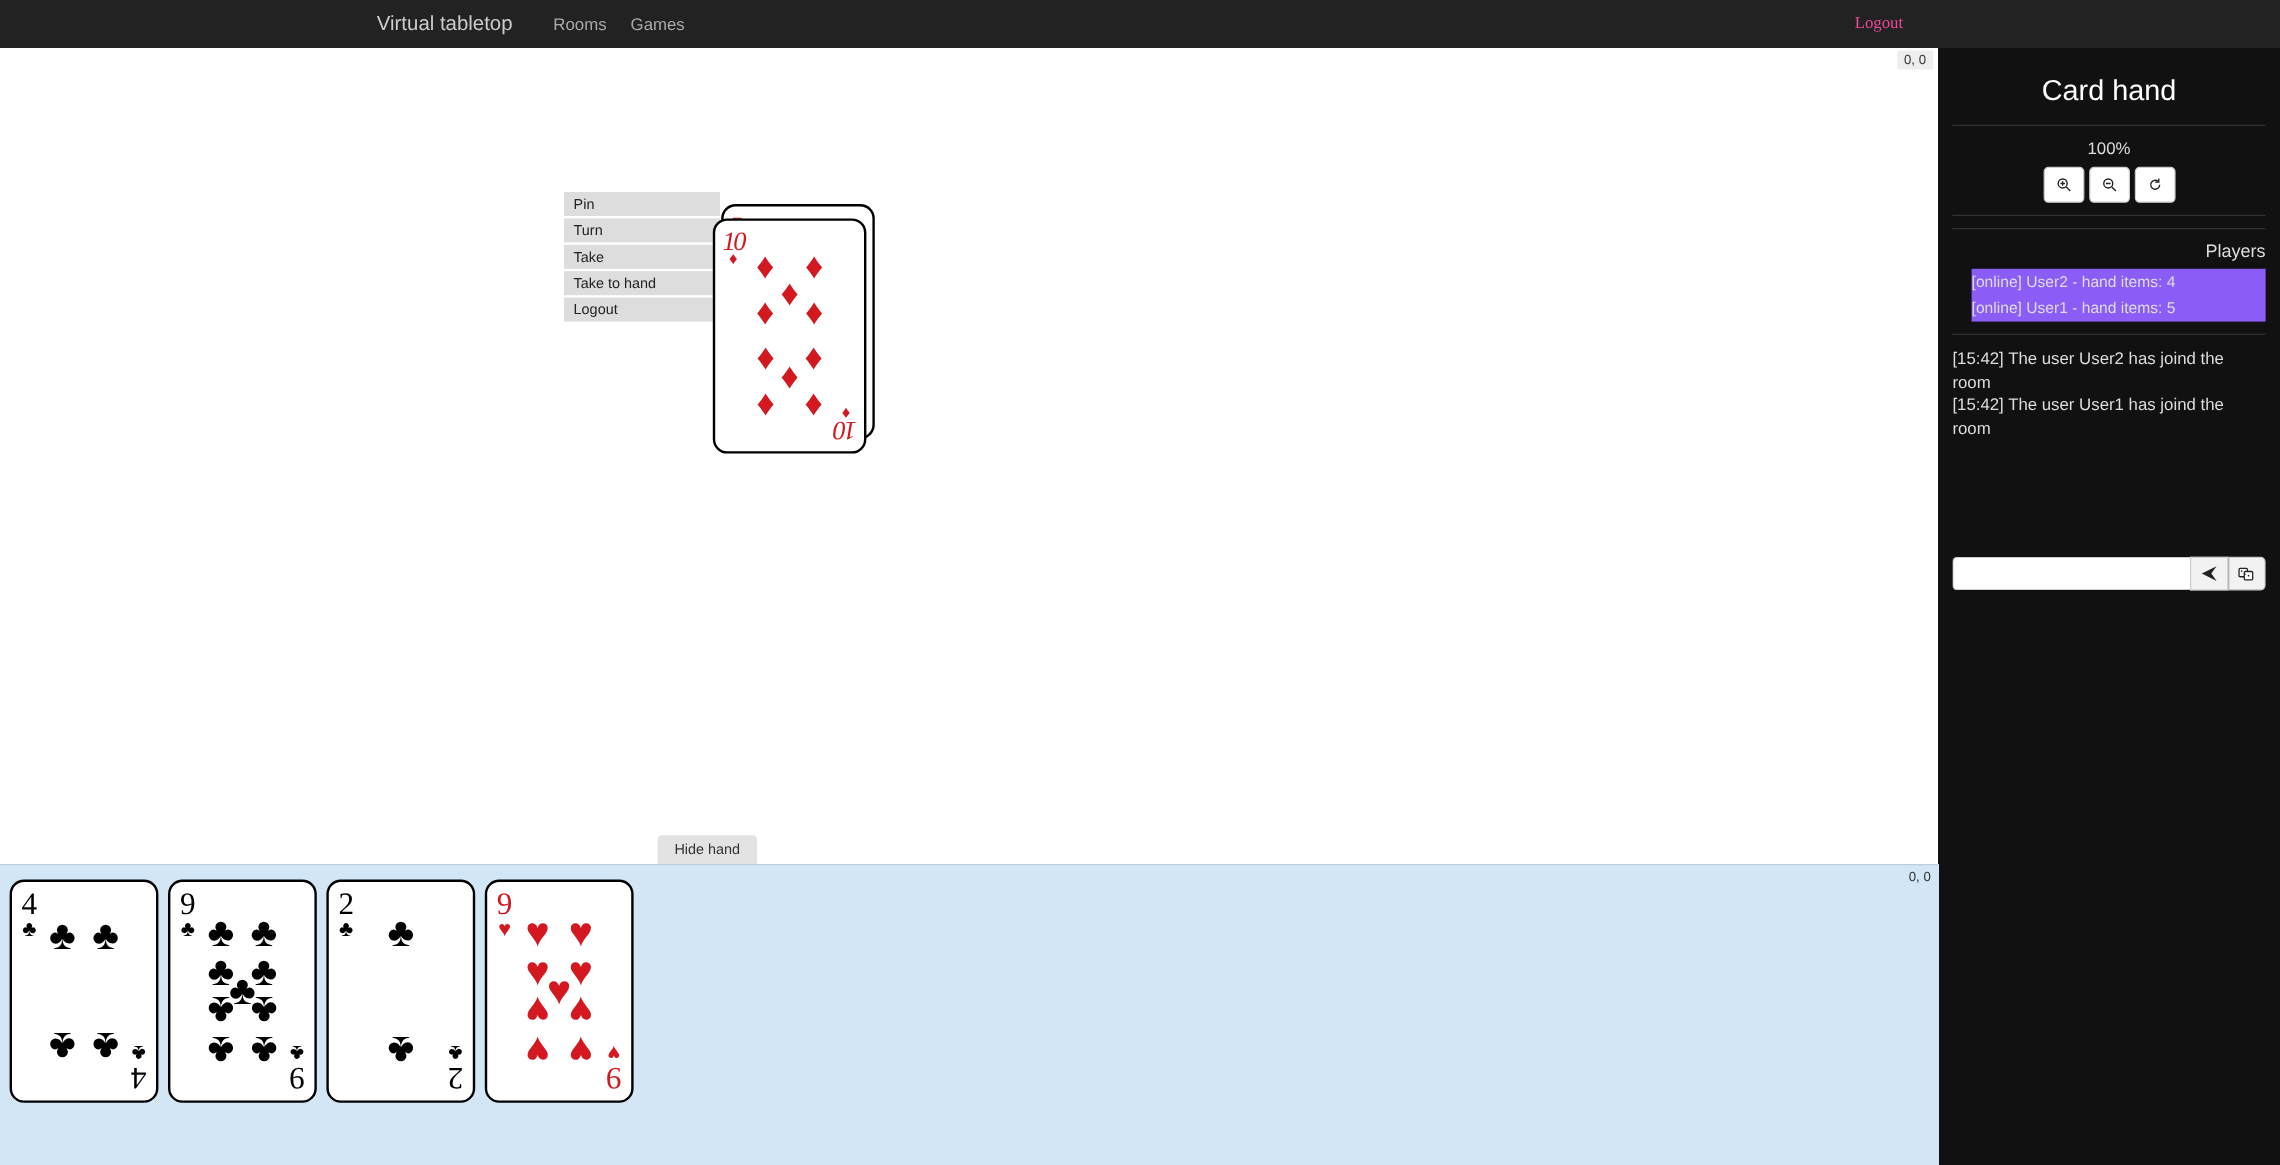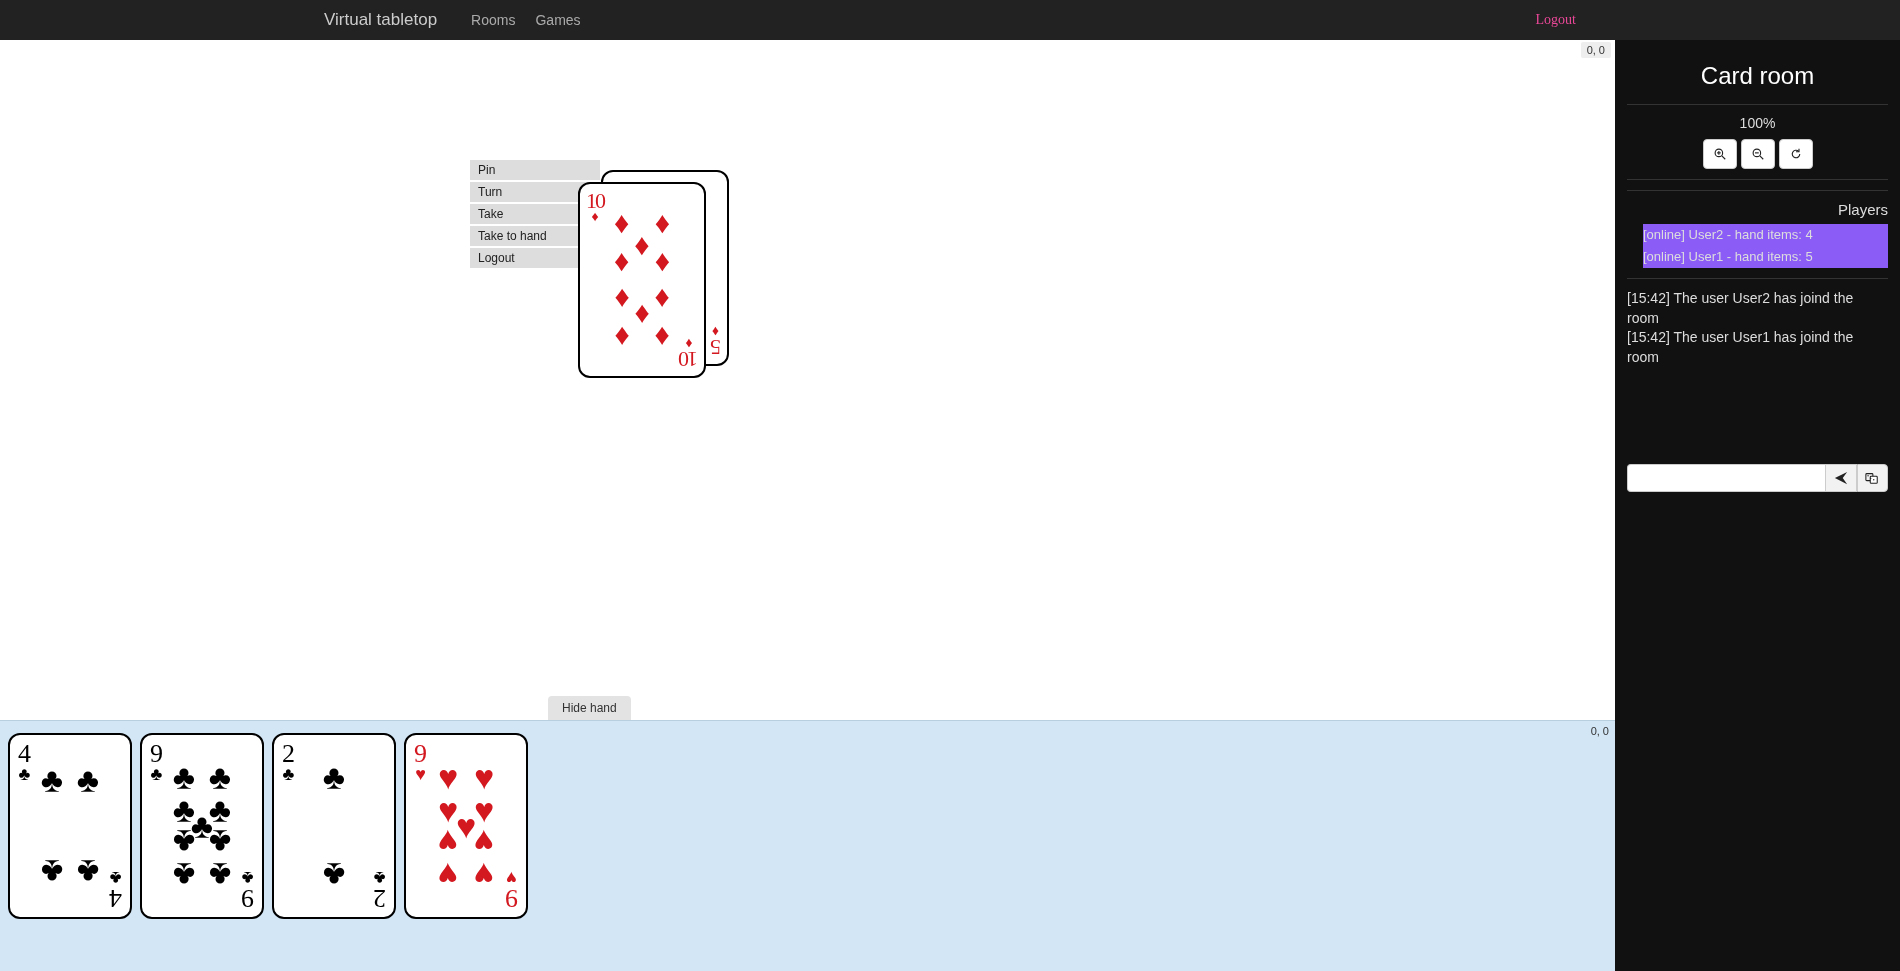--- a/index.html
+++ b/index.html
@@ -2,21 +2,21 @@
 <html><head>
 <meta charset="utf-8">
 <style>
 * { box-sizing: border-box; margin: 0; padding: 0; }
 body { font-family: Arial, Helvetica, sans-serif; background: #fff; overflow: hidden; }
 
 
 .navbar {
   position: fixed; top: 0; left: 0; right: 0; height: 40px;
   background: #222; color: #ccc; display: flex; align-items: center;
-  padding: 0 24px; z-index: 100;
+  padding: 0 14px; z-index: 100;
 }
 .navbar-brand { color: #ccc; margin-left: 300px; font-size: 17px; margin-right: 24px; }
 .navbar-link { color: #aaa; margin: 0 10px; font-size: 14px; cursor: pointer; }
 .navbar-spacer { flex: 1; }
 .navbar-logout { color: #ec4899; font-size: 14px; cursor: pointer; margin-right: 300px; font-family: Liberation Serif, serif; }
 
 
 .play-area {
   position: fixed; top: 40px; left: 0; right: 285px; bottom: 0;
   background: #fff; border: 0;
@@ -198,21 +198,21 @@
           <div class="corner-suit">♦</div>
         </div>
         <div class="pips">
           <div class="pip red" style="left: 20%; top: 12%;">♦</div>
           <div class="pip red" style="left: 80%; top: 12%;">♦</div>
           <div class="pip red" style="left: 50%; top: 50%;">♦</div>
           <div class="pip red r" style="left: 20%; top: 88%;">♦</div>
           <div class="pip red r" style="left: 80%; top: 88%;">♦</div>
         </div>
       </div>
-      <div class="fu-card" style="left: 578px; top: 142px; width: 128px; height: 196px;">
+      <div class="fu-card" style="left: 594px; top: 142px; width: 128px; height: 196px; font-style: italic;">
         <div class="corner-tl red">
           <div class="corner-rank digit2">10</div>
           <div class="corner-suit">♦</div>
         </div>
         <div class="corner-br red">
           <div class="corner-rank digit2">10</div>
           <div class="corner-suit">♦</div>
         </div>
         <div class="pips">
           <div class="pip red" style="left: 20%; top: 8%;">♦</div>
@@ -312,21 +312,21 @@
               <div class="hpip red r" style="left: 20%; top: 90%;">♥</div>
               <div class="hpip red r" style="left: 80%; top: 90%;">♥</div>
             </div>
           </div>
         </div>
       </div>
   </div>
 </div>
 
 <div class="sidebar">
-  <h2 class="sb-title">Card room</h2>
+  <h2 class="sb-title">Card hand</h2>
   <hr class="sb-hr">
 
   <div class="zoom-row">
     <span class="zoom-label">100%</span>
     <div class="zoom-btns">
       <button class="sb-btn icon-only">
         <svg class="ico" viewBox="0 0 16 16">
             <circle cx="6.5" cy="6.5" r="5" fill="none" stroke="#222" stroke-width="1.5"></circle>
             <line x1="10.5" y1="10.5" x2="15" y2="15" stroke="#222" stroke-width="1.5"></line>
             <line x1="4" y1="6.5" x2="9" y2="6.5" stroke="#222" stroke-width="1.5"></line>

